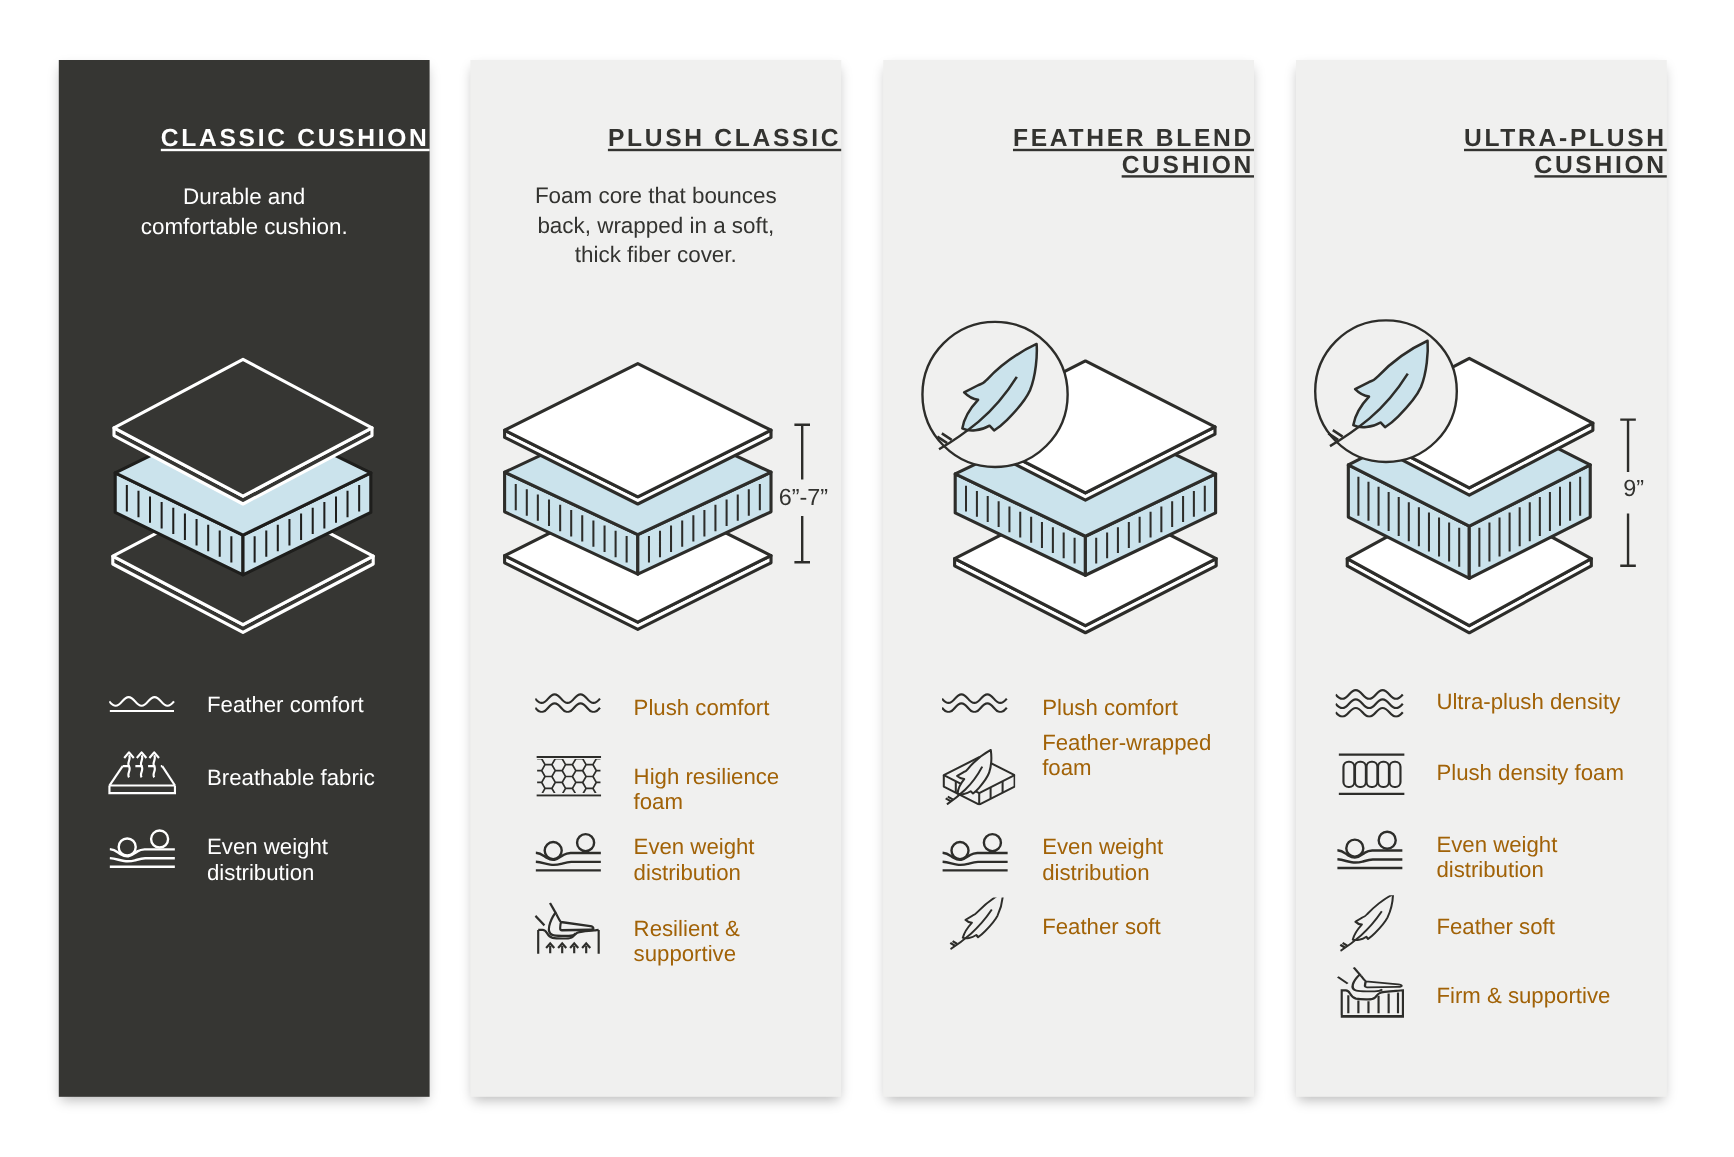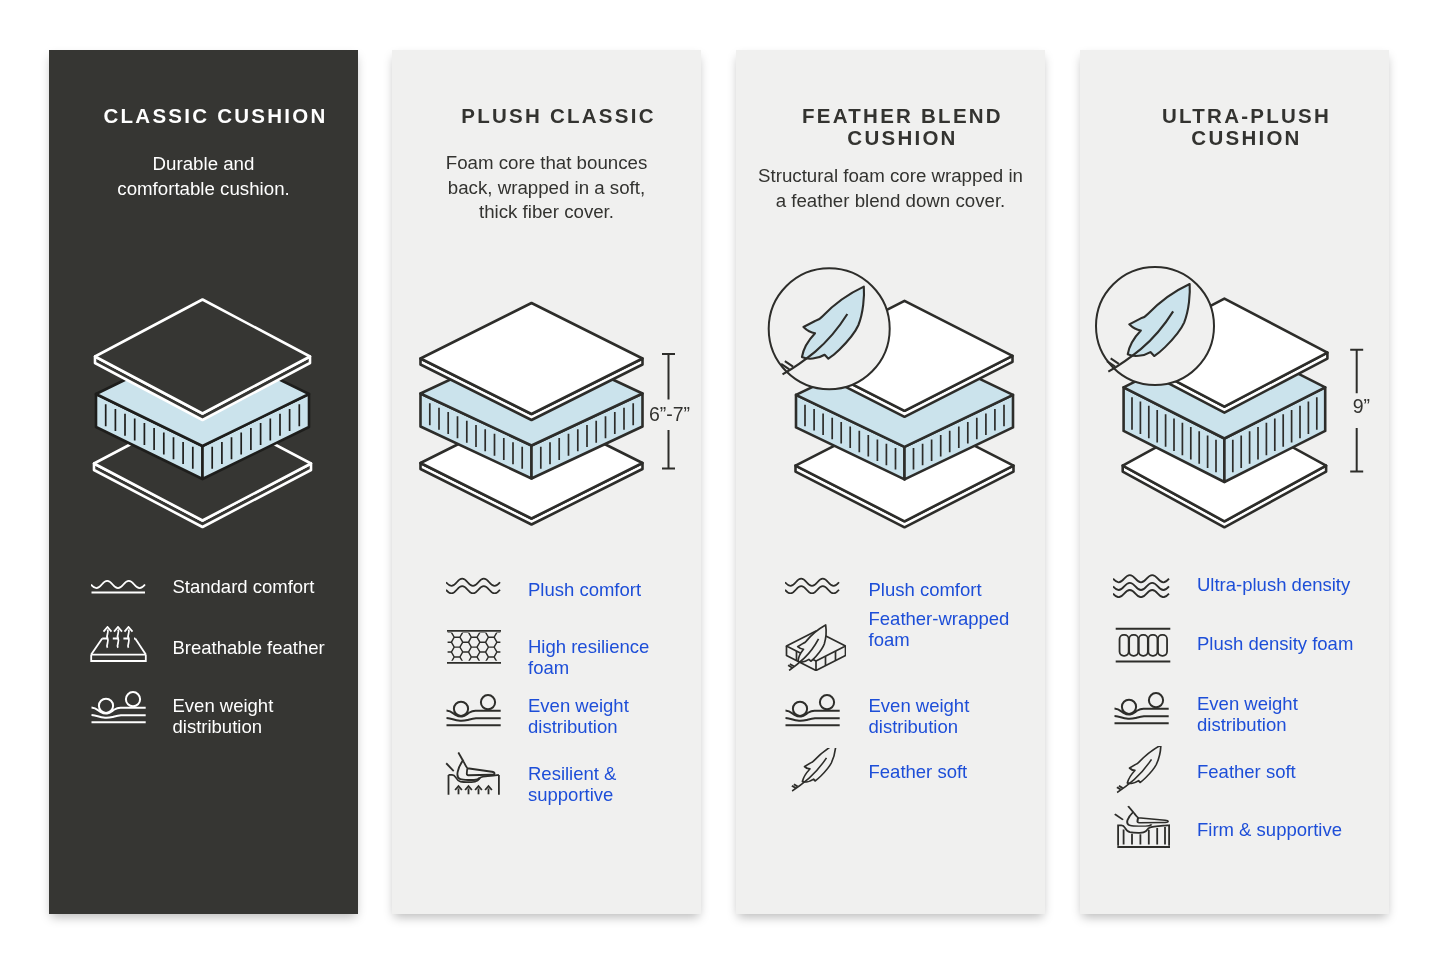--- a/index.html
+++ b/index.html
@@ -1,23 +1,23 @@
 <!DOCTYPE html>
 <html><head><meta charset="utf-8">
 <style>
 * { margin:0; padding:0; box-sizing:border-box; }
 html,body { width:1445px; height:964px; background:#fff; font-family:"Liberation Sans", sans-serif; overflow:hidden; }
 .stage { position:relative; width:1445px; height:964px; }
 .panel { position:absolute; top:50px; width:309px; height:864px; box-shadow:0 5px 10px -2px rgba(0,0,0,0.28); }
-.title { position:absolute; left:12px; width:100%; text-align:center; font-weight:bold; font-size:20.5px;
-  letter-spacing:2.25px; line-height:22px; color:#333330; }
+.title { position:absolute; left:0; width:100%; text-align:right; font-weight:bold; font-size:20.5px;
+  letter-spacing:2.25px; line-height:22px; color:#333330;text-decoration:underline; }
 .panel:first-child .title, .panel:first-child .body { color:#fff; }
 .body { position:absolute; left:0; width:100%; text-align:center; font-size:18.7px; line-height:24.7px; color:#333330; }
 .art { position:absolute; left:0; top:0; }
-.lbl { position:absolute; font-size:18.5px; line-height:21px; color:#1d4ed8; white-space:nowrap; }
+.lbl { position:absolute; font-size:18.5px; line-height:21px; color:#a16207; white-space:nowrap; }
 .lbl.dark { color:#fff; }
 </style></head>
 <body>
 <div class="stage">
 <div class="panel" style="left:49px;background:#363633">
       <div class="title" style="top:55.4px">CLASSIC CUSHION</div>
       <div class="body" style="top:102px">Durable and<br>comfortable cushion.</div>
       <svg class="art" width="309" height="864" viewBox="0 0 309 864">
         <g transform="translate(0,-50)">
           <path d="M45.0,463.5 L153.5,520.5 L262.0,463.5 L262.0,470.0 L153.5,527.0 L45.0,470.0 Z" fill="#363633" stroke="#fff" stroke-width="2.6" stroke-linejoin="round"></path>
@@ -27,34 +27,34 @@
           <path d="M153.5,342 L260.0,394 L153.5,446 L47.0,394 Z" fill="#cbe3ec" stroke="#1e1e1c" stroke-width="2.6" stroke-linejoin="round"></path>
           <path d="M56.7,404.2 V426.2 M66.4,409.0 V431.0 M76.0,413.7 V435.7 M85.7,418.4 V440.4 M95.4,423.1 V445.1 M105.1,427.9 V449.9 M114.8,432.6 V454.6 M124.5,437.3 V459.3 M134.1,442.0 V464.0 M143.8,446.8 V468.8 M163.2,446.8 V468.8 M172.9,442.0 V464.0 M182.5,437.3 V459.3 M192.2,432.6 V454.6 M201.9,427.9 V449.9 M211.6,423.1 V445.1 M221.3,418.4 V440.4 M231.0,413.7 V435.7 M240.6,409.0 V431.0 M250.3,404.2 V426.2" stroke="#1e1e1c" stroke-width="1.7" fill="none"></path>
           <path d="M46.0,356.5 L153.5,413.5 L261.0,356.5 L261.0,363.0 L153.5,420.0 L46.0,363.0 Z" fill="#363633" stroke="#fff" stroke-width="2.6" stroke-linejoin="round"></path>
           <path d="M153.5,299.5 L261.0,356.5 L153.5,413.5 L46.0,356.5 Z" fill="#363633" stroke="#fff" stroke-width="2.6" stroke-linejoin="round"></path>
         </g>
       </svg>
       <svg style="position:absolute;left:42px;top:527px" width="55" height="19" viewBox="0 0 55 19">
         <path d="M0,7.5 c3.93,4.79 6.87,4.79 10.80,0 c3.93,-4.79 6.87,-4.79 10.80,0 c3.93,4.79 6.87,4.79 10.80,0 c3.93,-4.79 6.87,-4.79 10.80,0 c3.93,4.79 6.87,4.79 10.80,0" stroke="#fff" stroke-width="1.8" fill="none"></path>
         <path d="M0.5,15.5 H54" stroke="#fff" stroke-width="1.8" fill="none"></path>
       </svg>
-      <div class="lbl dark" style="left:123.5px;top:526px">Standard comfort</div>
+      <div class="lbl dark" style="left:123.5px;top:526px">Feather comfort</div>
       <svg style="position:absolute;left:41px;top:576px" width="57" height="37" viewBox="0 0 57 37">
         <path d="M1.2,28.6 L12.2,12.5" fill="none" stroke="#fff" stroke-width="1.8"></path>
         <path d="M55.8,28.6 L45.2,12.5" fill="none" stroke="#fff" stroke-width="1.8"></path>
         <path d="M12.2,12.5 H45.2" fill="none" stroke="#fff" stroke-width="1.8" stroke-dasharray="6 4.6"></path>
         <path d="M1.2,28.6 H55.8 M1.2,28.6 V35 H55.8 V28.6" fill="none" stroke="#fff" stroke-width="1.8"></path>
         <path d="M17.5,21.8 c-2.1,-3.2 2.1,-6 0,-9.2 c-2.1,-3.2 2.1,-6 0,-9.2" fill="none" stroke="#fff" stroke-width="1.8"></path>
         <path d="M13.5,5.6 L17.5,1 L21.5,5.6" fill="none" stroke="#fff" stroke-width="1.8" stroke-linejoin="miter"></path>
         <path d="M28.0,21.8 c-2.1,-3.2 2.1,-6 0,-9.2 c-2.1,-3.2 2.1,-6 0,-9.2" fill="none" stroke="#fff" stroke-width="1.8"></path>
         <path d="M24.0,5.6 L28.0,1 L32.0,5.6" fill="none" stroke="#fff" stroke-width="1.8" stroke-linejoin="miter"></path>
         <path d="M38.5,21.8 c-2.1,-3.2 2.1,-6 0,-9.2 c-2.1,-3.2 2.1,-6 0,-9.2" fill="none" stroke="#fff" stroke-width="1.8"></path>
         <path d="M34.5,5.6 L38.5,1 L42.5,5.6" fill="none" stroke="#fff" stroke-width="1.8" stroke-linejoin="miter"></path>
       </svg>
-      <div class="lbl dark" style="left:123.5px;top:587.3px">Breathable feather</div>
+      <div class="lbl dark" style="left:123.5px;top:587.3px">Breathable fabric</div>
       <svg style="position:absolute;left:42px;top:638px" width="55" height="36" viewBox="0 0 55 36">
         <circle cx="15" cy="17.8" r="7.1" fill="none" stroke="#fff" stroke-width="2.0"></circle>
         <circle cx="42" cy="11.2" r="7.1" fill="none" stroke="#fff" stroke-width="2.0"></circle>
         <path d="M0.5,19.6 c4.5,0.3 6.5,2.7 9,4.2 c2.5,1.5 4.5,2 6.5,1.7 c3,-0.45 5,-2.5 7.5,-4 c2,-1.2 3.5,-1.6 6,-1.7 L54.7,19.8" fill="none" stroke="#fff" stroke-width="2.0"></path>
         <path d="M0.5,27.1 c5,0.35 8,1.9 12,2.45 c3,0.4 6,0.2 9,-0.6 c3,-0.8 5.5,-1.55 8.5,-1.75 L54.7,27.2" fill="none" stroke="#fff" stroke-width="2.0"></path>
         <path d="M0.5,34.3 H54.7" stroke="#fff" stroke-width="2.0" fill="none"></path>
       </svg>
       <div class="lbl dark" style="left:123.5px;top:645.4px">Even weight<br>distribution</div>
     </div>
 <div class="panel" style="left:392px;background:#f0f0ef">
@@ -112,21 +112,20 @@
         <path d="M20.1,38 L23.5,34.2 L26.9,38" fill="none" stroke="#2d2d2a" stroke-width="1.8" stroke-linejoin="miter"></path>
         <path d="M33.5,42.3 V36.4" fill="none" stroke="#2d2d2a" stroke-width="1.8"></path>
         <path d="M30.1,38 L33.5,34.2 L36.9,38" fill="none" stroke="#2d2d2a" stroke-width="1.8" stroke-linejoin="miter"></path>
         <path d="M43.5,42.3 V36.4" fill="none" stroke="#2d2d2a" stroke-width="1.8"></path>
         <path d="M40.1,38 L43.5,34.2 L46.9,38" fill="none" stroke="#2d2d2a" stroke-width="1.8" stroke-linejoin="miter"></path>
       </svg>
       <div class="lbl" style="left:136px;top:712.8px">Resilient &amp;<br>supportive</div>
     </div>
 <div class="panel" style="left:736px;background:#f0f0ef">
       <div class="title" style="top:55.4px">FEATHER BLEND<br>CUSHION</div>
-      <div class="body" style="top:114.2px">Structural foam core wrapped in<br>a feather blend down cover.</div>
       <svg class="art" width="309" height="864" viewBox="0 0 309 864">
         <g transform="translate(0,-50)">
           <path d="M59.5,465.55 L168.5,521.3 L277.5,465.55 L277.5,471.55 L168.5,527.3 L59.5,471.55 Z" fill="#fff" stroke="#2d2d2a" stroke-width="2.6" stroke-linejoin="round"></path>
           <path d="M168.5,409.8 L277.5,465.55 L168.5,521.3 L59.5,465.55 Z" fill="#fff" stroke="#2d2d2a" stroke-width="2.6" stroke-linejoin="round"></path>
           <path d="M60.0,394.9 L168.5,446.9 L168.5,479.4 L60.0,427.4 Z" fill="#cbe3ec" stroke="#2d2d2a" stroke-width="2.6" stroke-linejoin="round"></path>
           <path d="M168.5,446.9 L277.0,394.9 L277.0,427.4 L168.5,479.4 Z" fill="#cbe3ec" stroke="#2d2d2a" stroke-width="2.6" stroke-linejoin="round"></path>
           <path d="M168.5,342.9 L277.0,394.9 L168.5,446.9 L60.0,394.9 Z" fill="#cbe3ec" stroke="#2d2d2a" stroke-width="2.6" stroke-linejoin="round"></path>
           <path d="M69.0,404.7 V426.2 M78.1,409.1 V430.6 M87.1,413.4 V434.9 M96.2,417.7 V439.2 M105.2,422.1 V443.6 M114.2,426.4 V447.9 M123.3,430.7 V452.2 M132.3,435.1 V456.6 M141.4,439.4 V460.9 M150.4,443.7 V465.2 M159.5,448.1 V469.6 M177.5,448.1 V469.6 M186.6,443.7 V465.2 M195.6,439.4 V460.9 M204.7,435.1 V456.6 M213.7,430.7 V452.2 M222.8,426.4 V447.9 M231.8,422.1 V443.6 M240.8,417.7 V439.2 M249.9,413.4 V434.9 M258.9,409.1 V430.6 M268.0,404.7 V426.2" stroke="#2d2d2a" stroke-width="1.7" fill="none"></path>
           <path d="M60.5,355.8 L168.5,410.8 L276.5,355.8 L276.5,361.8 L168.5,416.8 L60.5,361.8 Z" fill="#fff" stroke="#2d2d2a" stroke-width="2.6" stroke-linejoin="round"></path>
           <path d="M168.5,300.8 L276.5,355.8 L168.5,410.8 L60.5,355.8 Z" fill="#fff" stroke="#2d2d2a" stroke-width="2.6" stroke-linejoin="round"></path>

